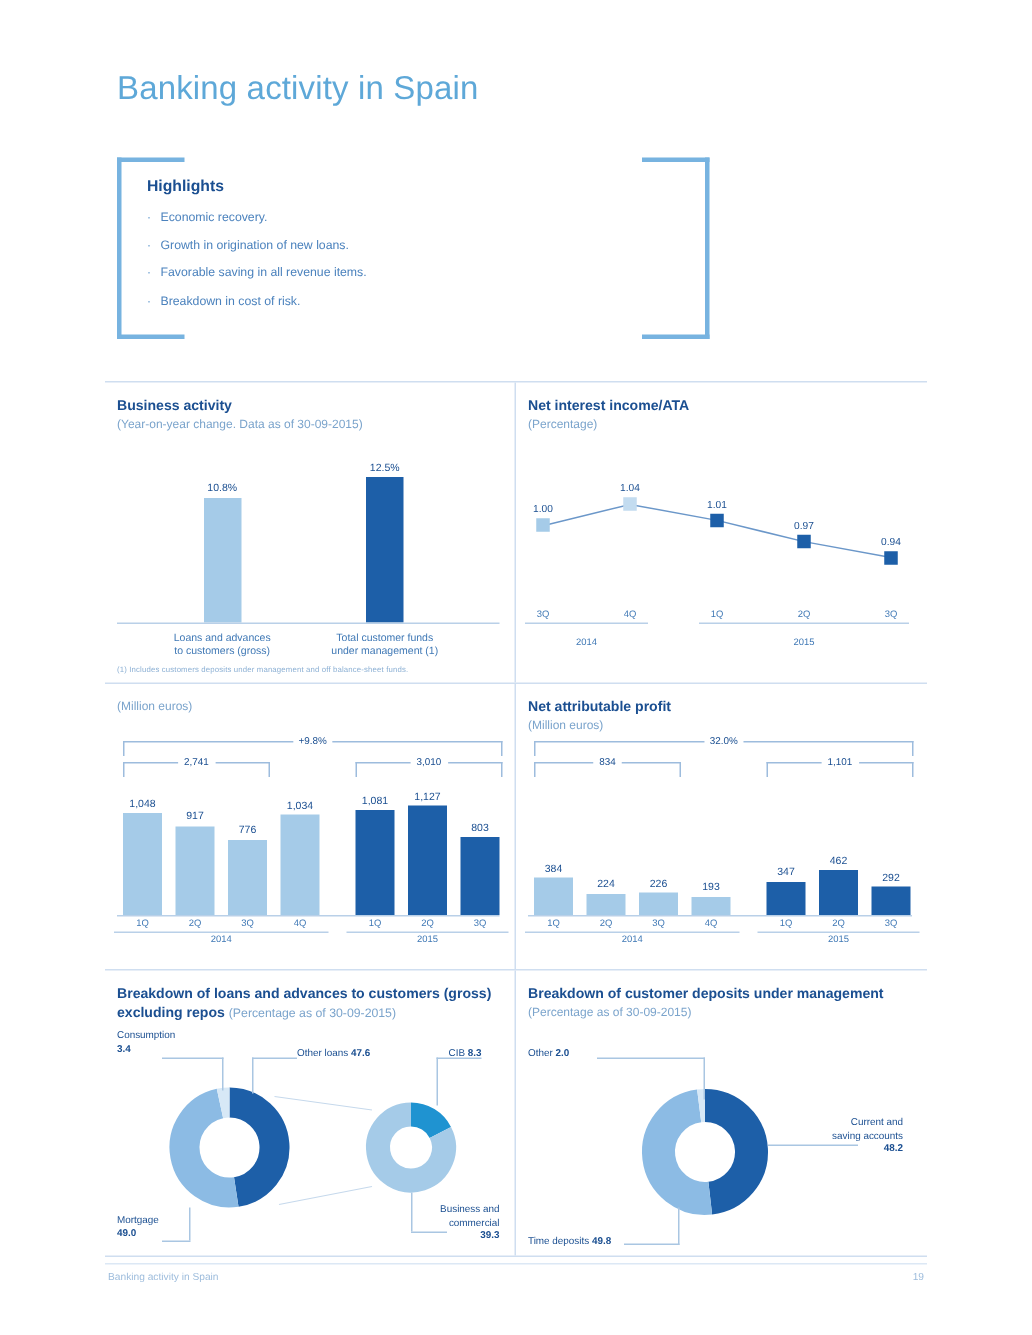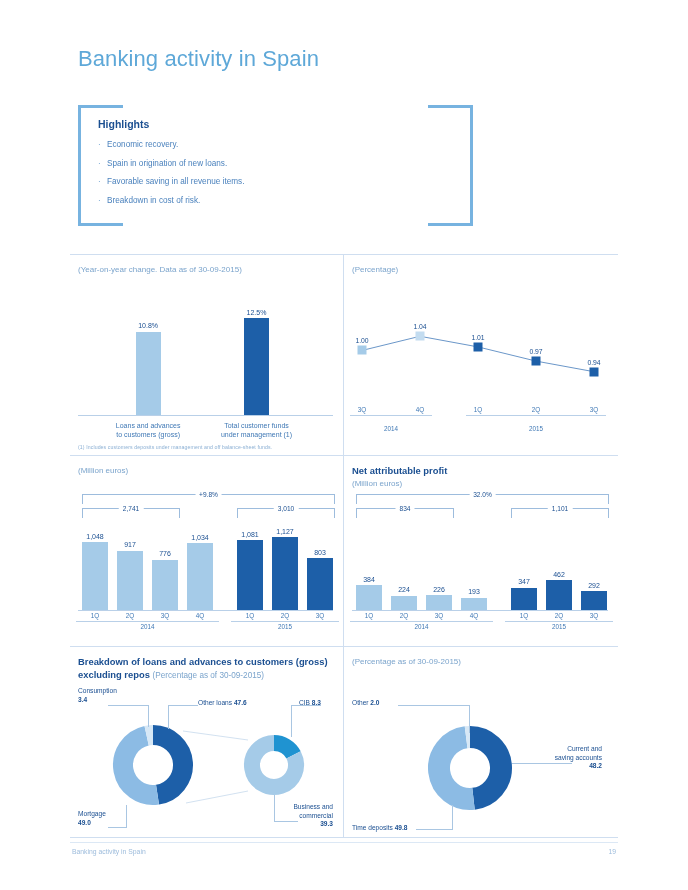--- a/index.html
+++ b/index.html
@@ -96,38 +96,39 @@
     <div class="brk l"></div>
     <div class="brk r"></div>
     <div class="hl-title">Highlights</div>
     <div class="hl-list">
       <div class="hl-item">
         <span class="hl-bullet">·</span>
         <span class="hl-text">Economic recovery.</span>
       </div>
       <div class="hl-item">
         <span class="hl-bullet">·</span>
-        <span class="hl-text">Spain in origination of new loans.</span>
+        <span class="hl-text">Growth in origination of new loans.</span>
       </div>
       <div class="hl-item">
         <span class="hl-bullet">·</span>
         <span class="hl-text">Favorable saving in all revenue items.</span>
       </div>
       <div class="hl-item">
         <span class="hl-bullet">·</span>
         <span class="hl-text">Breakdown in cost of risk.</span>
       </div>
     </div>
   </div>
 
   <div class="grid">
 
     <div class="row r1">
 
       <div class="panel left">
+        <div class="p-title">Business activity</div>
         <div class="p-sub">(Year-on-year change. Data as of 30-09-2015)</div>
         <div class="chartbox" id="ba-chart" style="top:48px;height:130px;">
             <div style="position:absolute;left:0;right:0;top:0;height:112px;">
               <div class="bar lt" style="left:57.625px;width:25px;height:83.42068965517242px;">
                 <div class="val">10.8%</div>
               </div>
               <div class="bar dk" style="left:166px;width:25px;height:96.55172413793103px;">
                 <div class="val">12.5%</div>
               </div>
             </div>
@@ -138,20 +139,21 @@
             </div>
             <div class="catlab" style="left:123.5px;width:110px;top:118px;">
               <div>Total customer funds</div>
               <div>under management (1)</div>
             </div>
           </div>
         <div class="p-foot">(1) Includes customers deposits under management and off balance-sheet funds.</div>
       </div>
 
       <div class="panel">
+        <div class="p-title">Net interest income/ATA</div>
         <div class="p-sub">(Percentage)</div>
         <div class="chartbox" id="nii-chart" style="top:40px;height:145px;">
             <svg style="position:absolute;left:0;top:0;width:100%;height:130px;overflow:visible;">
               <polyline points="10,55.45454545454547 68,41.27272727272728 126,51.90909090909092 184,66.09090909090911 242,76.72727272727275" fill="none" stroke="#6b97c9" stroke-width="1"></polyline>
             </svg>
             <div class="pt" style="left:10px;top:55.45454545454547px;background:#a5cbe8;">
               <div class="v">1.00</div>
             </div>
             <div class="pt" style="left:68px;top:41.27272727272728px;background:#c3dcf0;">
               <div class="v">1.04</div>
@@ -306,20 +308,21 @@
             <div class="lead" style="left:48px;top:122px;width:1px;height:22px;"></div>
             <div class="lead" style="left:30px;top:144px;width:19px;height:1px;"></div>
             <div class="dlab" style="left:0px;top:127px;">Mortgage<br><b>49.0</b></div>
             <div class="lead" style="left:196px;top:112px;width:1px;height:26px;"></div>
             <div class="lead" style="left:196px;top:138px;width:24px;height:1px;"></div>
             <div class="dlab" style="left:185px;top:120px;text-align:right;width:70px;">Business and<br>commercial<br><b>39.3</b></div>
           </div>
       </div>
 
       <div class="panel">
+        <div class="p-title">Breakdown of customer deposits under management</div>
         <div class="p-sub">(Percentage as of 30-09-2015)</div>
         <div class="chartbox" id="db-chart" style="top:36px;height:150px;">
             <svg style="position:absolute;left:0;top:0;width:100%;height:100%;overflow:visible;">
               <path d="M 118 54 A 31 31 0 0 1 121.49854793107792 115.80195062612026" fill="none" stroke="#1d5fa8" stroke-width="22"></path>
               <path d="M 121.49854793107792 115.80195062612026 A 31 31 0 0 1 114.11466975950658 54.24444425925118" fill="none" stroke="#8cbbe4" stroke-width="22"></path>
               <path d="M 114.11466975950658 54.24444425925118 A 31 31 0 0 1 118 54" fill="none" stroke="#d7e8f6" stroke-width="22"></path>
             </svg>
             <div class="lead" style="left:117px;top:22px;width:1px;height:28px;"></div>
             <div class="lead" style="left:46px;top:22px;width:72px;height:1px;"></div>
             <div class="dlab" style="left:0px;top:16px;">Other <b>2.0</b></div>

